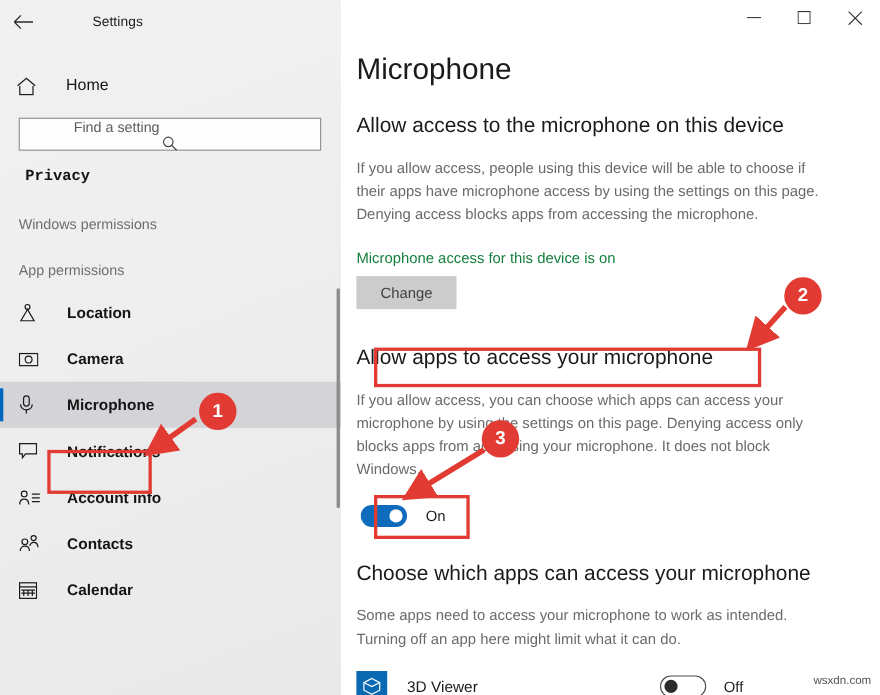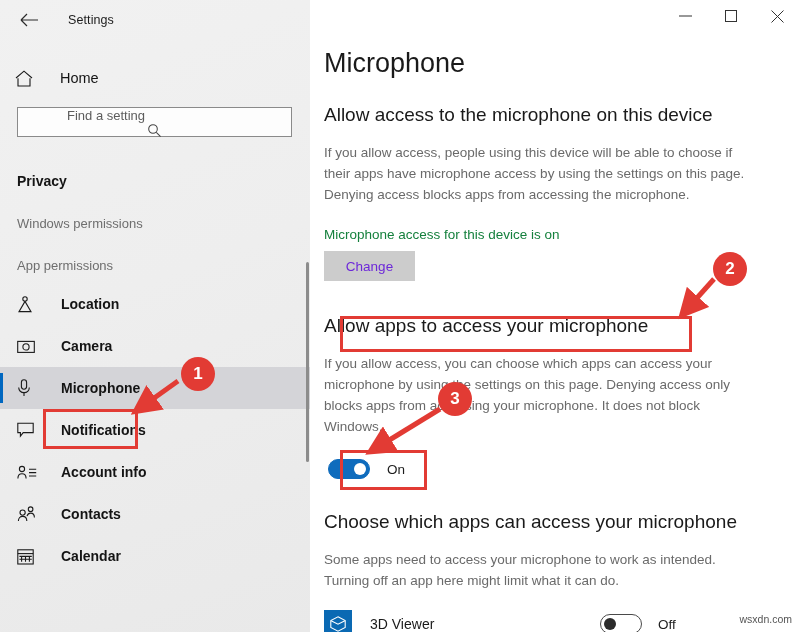--- a/index.html
+++ b/index.html
@@ -28,21 +28,22 @@
     width: 310px;
     height: 632px;
     background: linear-gradient(160deg, #f1f1f1 0%, #eeeeee 45%, #e9e9e9 100%);
     flex: 0 0 310px;
     overflow: hidden;
   }
   .titlebar-left {
     height: 40px;
     display: flex;
     align-items: center;
-    padding-left: 12px;
+    padding-left: 4px;
+    gap: 24px;
   }
   .back-btn {
     width: 34px;
     height: 30px;
     display: flex;
     align-items: center;
     justify-content: center;
     color: #2b2b2b;
   }
   .back-btn svg { display:block; }
@@ -92,22 +93,23 @@
     display: flex;
     align-items: center;
     justify-content: center;
     color: #444;
   }
 
   .section-title {
     font-size: 14px;
     font-weight: bold;
     color: #151515;
-    padding-left: 17px;
-    margin-top: 36px;
+    padding-left: 23px;
+    margin-top: 16px;
+    font-family: Liberation Mono, monospace;
   }
   .group-label {
     font-size: 13px;
     color: #6e6e6e;
     padding-left: 17px;
     margin-top: 27px;
   }
   .nav-item {
     height: 42px;
     display: flex;
@@ -197,21 +199,21 @@
     margin: 22px 0 0 14px;
   }
   .change-btn {
     margin: 9px 0 0 14px;
     width: 91px;
     height: 30px;
     background: #cccccc;
     border: none;
     font-family: "Liberation Sans", sans-serif;
     font-size: 13.5px;
-    color: #6d28d9;
+    color: #404040;
     display: flex;
     align-items: center;
     justify-content: center;
   }
 
   
   .red-box {
     position: absolute;
     border: 3px solid #e23b34;
     box-sizing: border-box;

